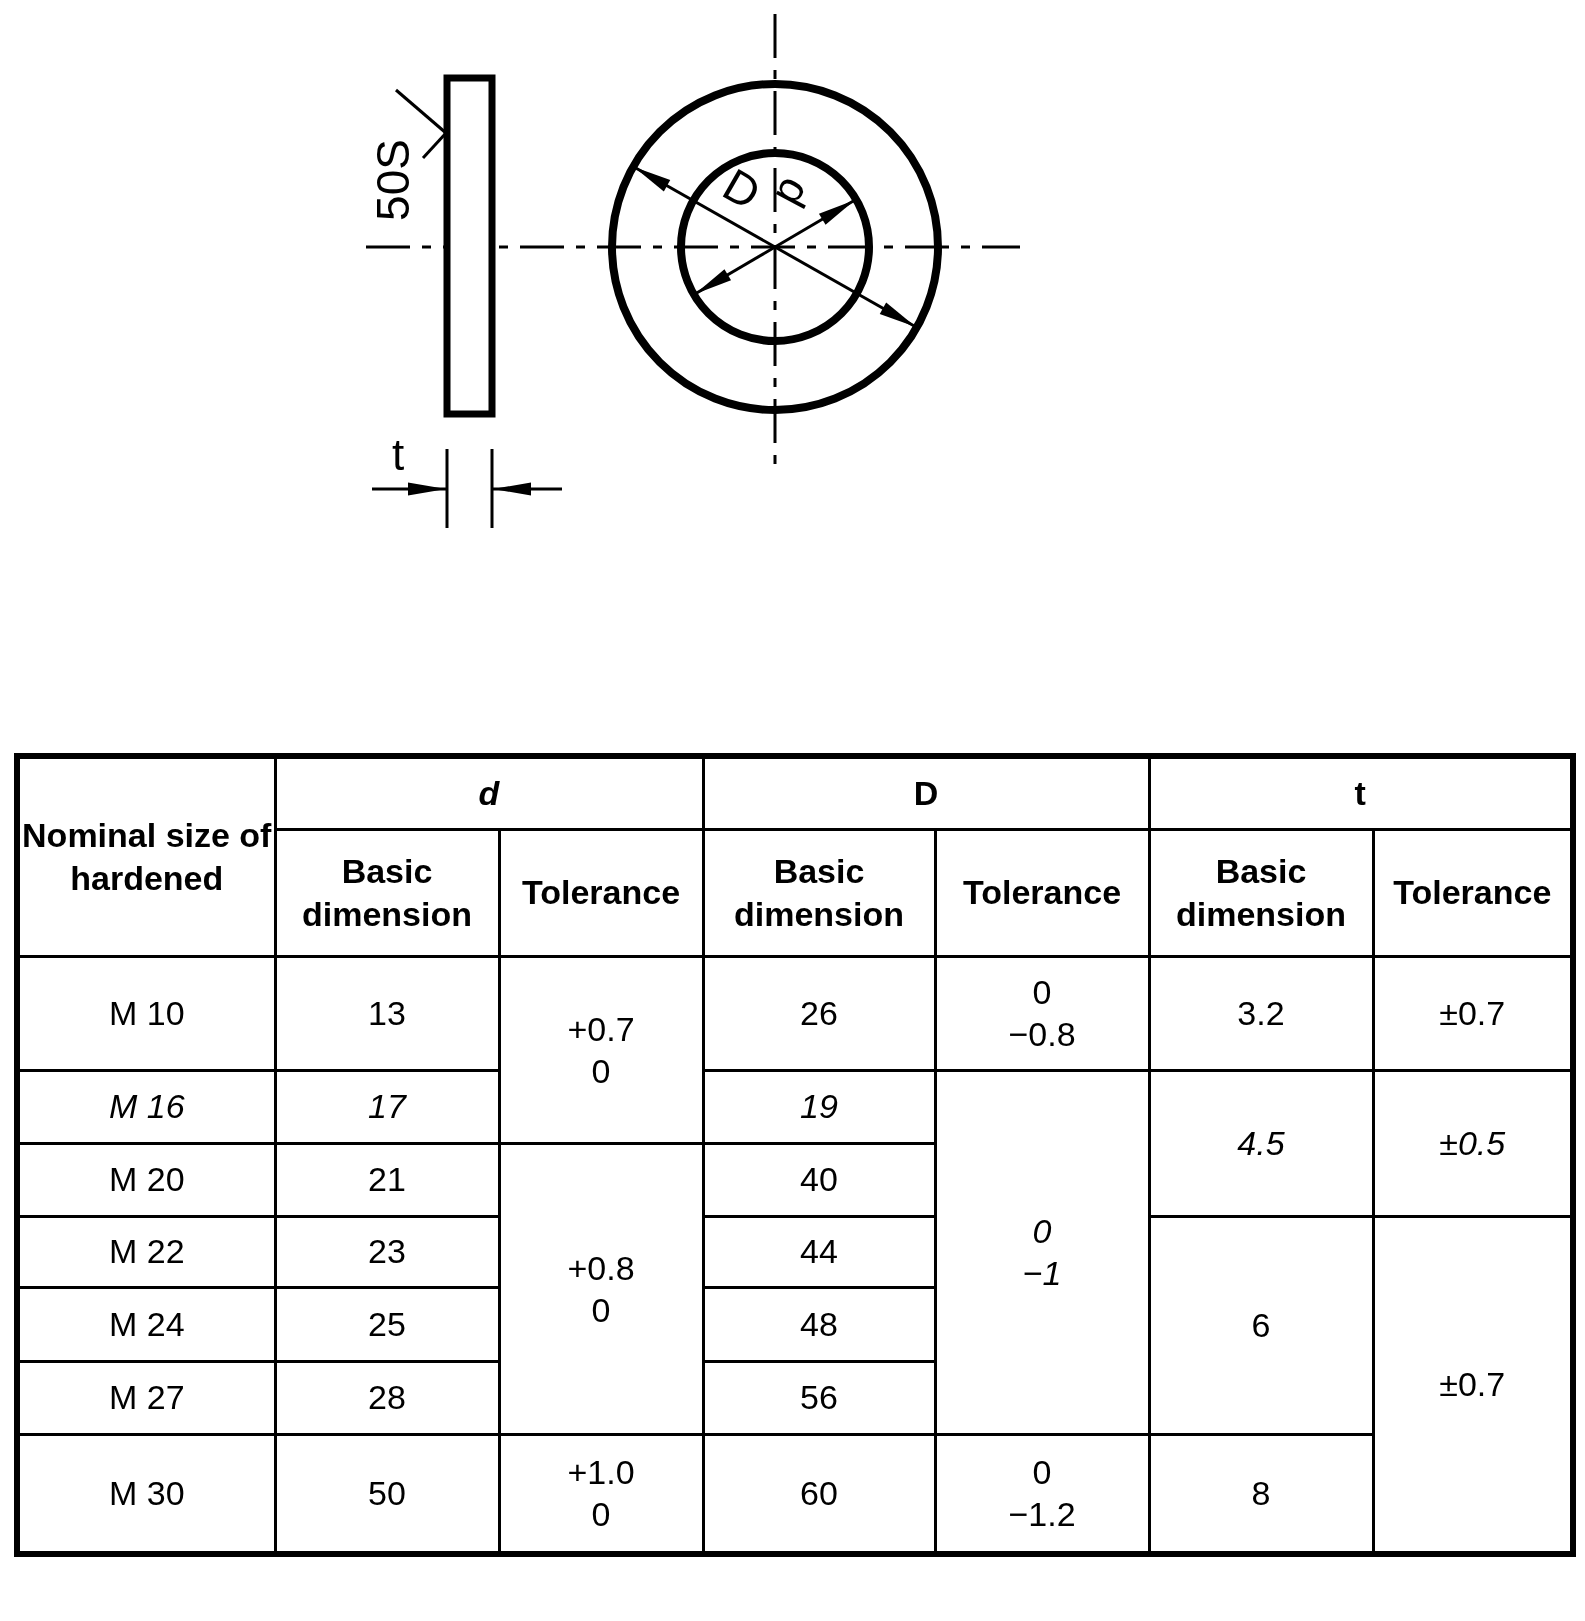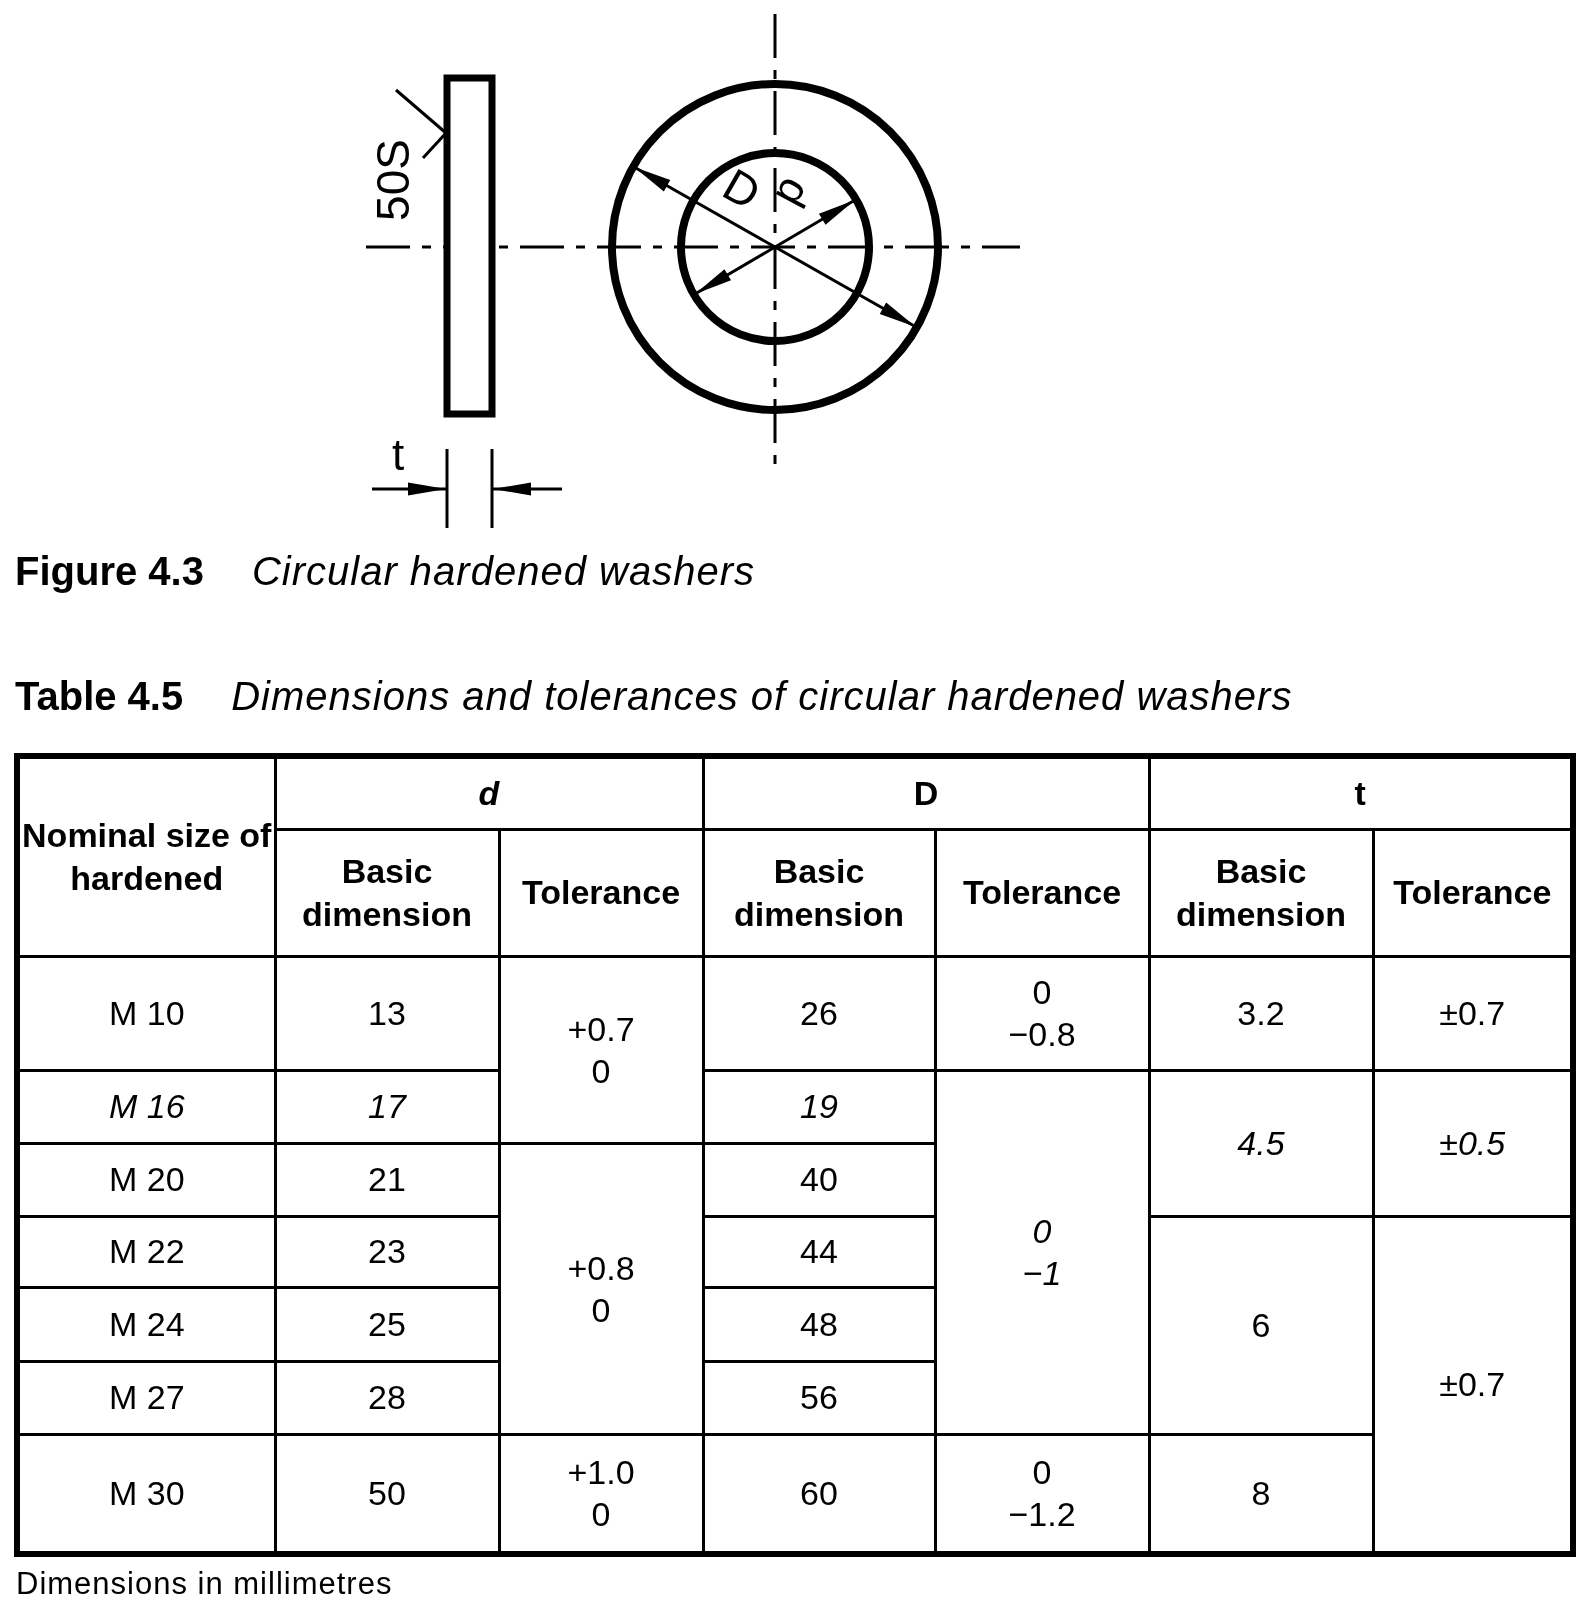--- a/index.html
+++ b/index.html
@@ -58,27 +58,21 @@
     <text x="398" y="470" font-size="44" text-anchor="middle">t</text>
 
     <circle class="thick" cx="775" cy="247" r="163"></circle>
     <circle class="thick" cx="775" cy="247" r="94"></circle>
     <line class="dim" x1="634" y1="167" x2="916" y2="327" marker-start="url(#arr)" marker-end="url(#arr)"></line>
     <line class="dim" x1="695" y1="294" x2="855" y2="200" marker-start="url(#arr)" marker-end="url(#arr)"></line>
     <text x="742" y="189" transform="rotate(30 742 189)" font-size="46" text-anchor="middle" dominant-baseline="central">D</text>
     <text x="794" y="193" transform="rotate(118 794 193)" font-size="44" text-anchor="middle" dominant-baseline="central">d</text>
   </svg>
 
-  <div class="caption" style="top:549px;">
-    <span class="cap-label">Figure 4.3</span><span class="cap-title">Circular hardened washers</span>
-  </div>
 
-  <div class="caption" style="top:674px;">
-    <span class="cap-label">Table 4.5</span><span class="cap-title">Dimensions and tolerances of circular hardened washers</span>
-  </div>
 
   <table class="dim-table">
     <colgroup>
       <col style="width:258px">
         <col style="width:224px">
         <col style="width:204px">
       <col style="width:232px">
         <col style="width:214px">
         <col style="width:224px">
       <col style="width:200px">
@@ -167,14 +161,13 @@
       <td>60</td>
       <td class="tol">
         <span>0</span>
         <span>−1.2</span>
       </td>
       <td>8</td>
     </tr>
   </tbody>
     </table>
 
-  <div class="footnote">Dimensions in millimetres</div>
 </div>
 
 </body></html>

